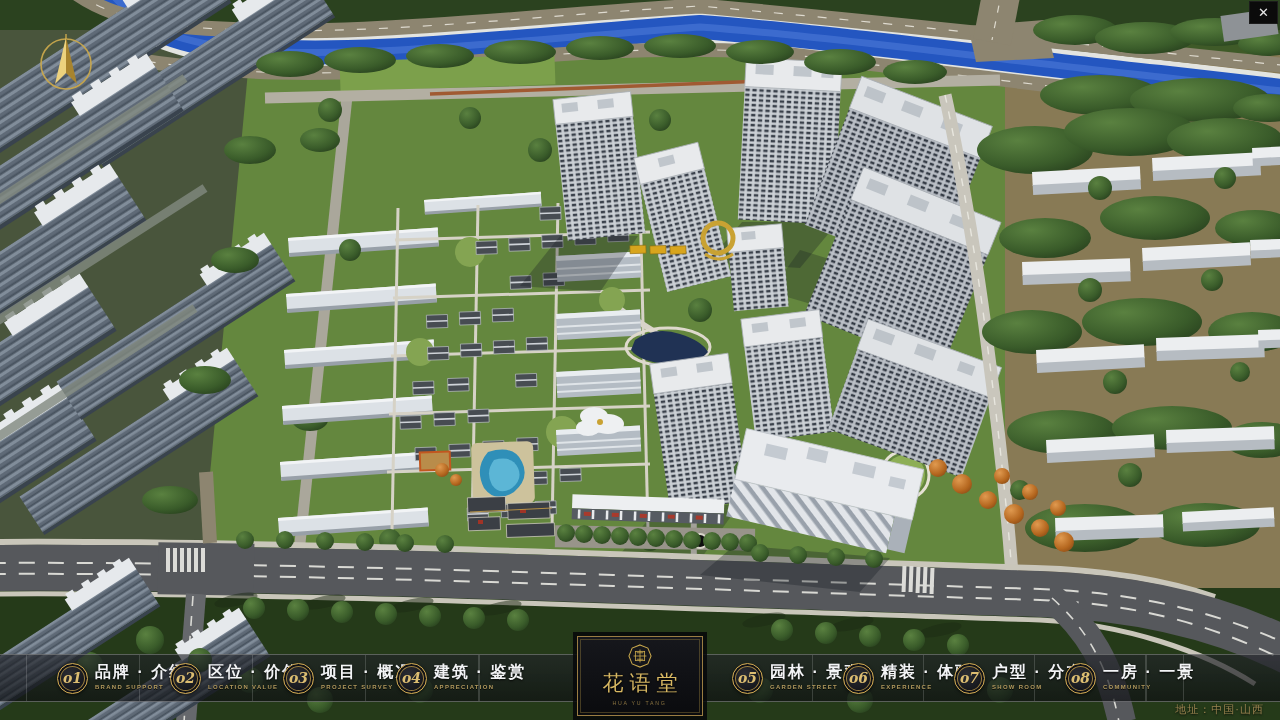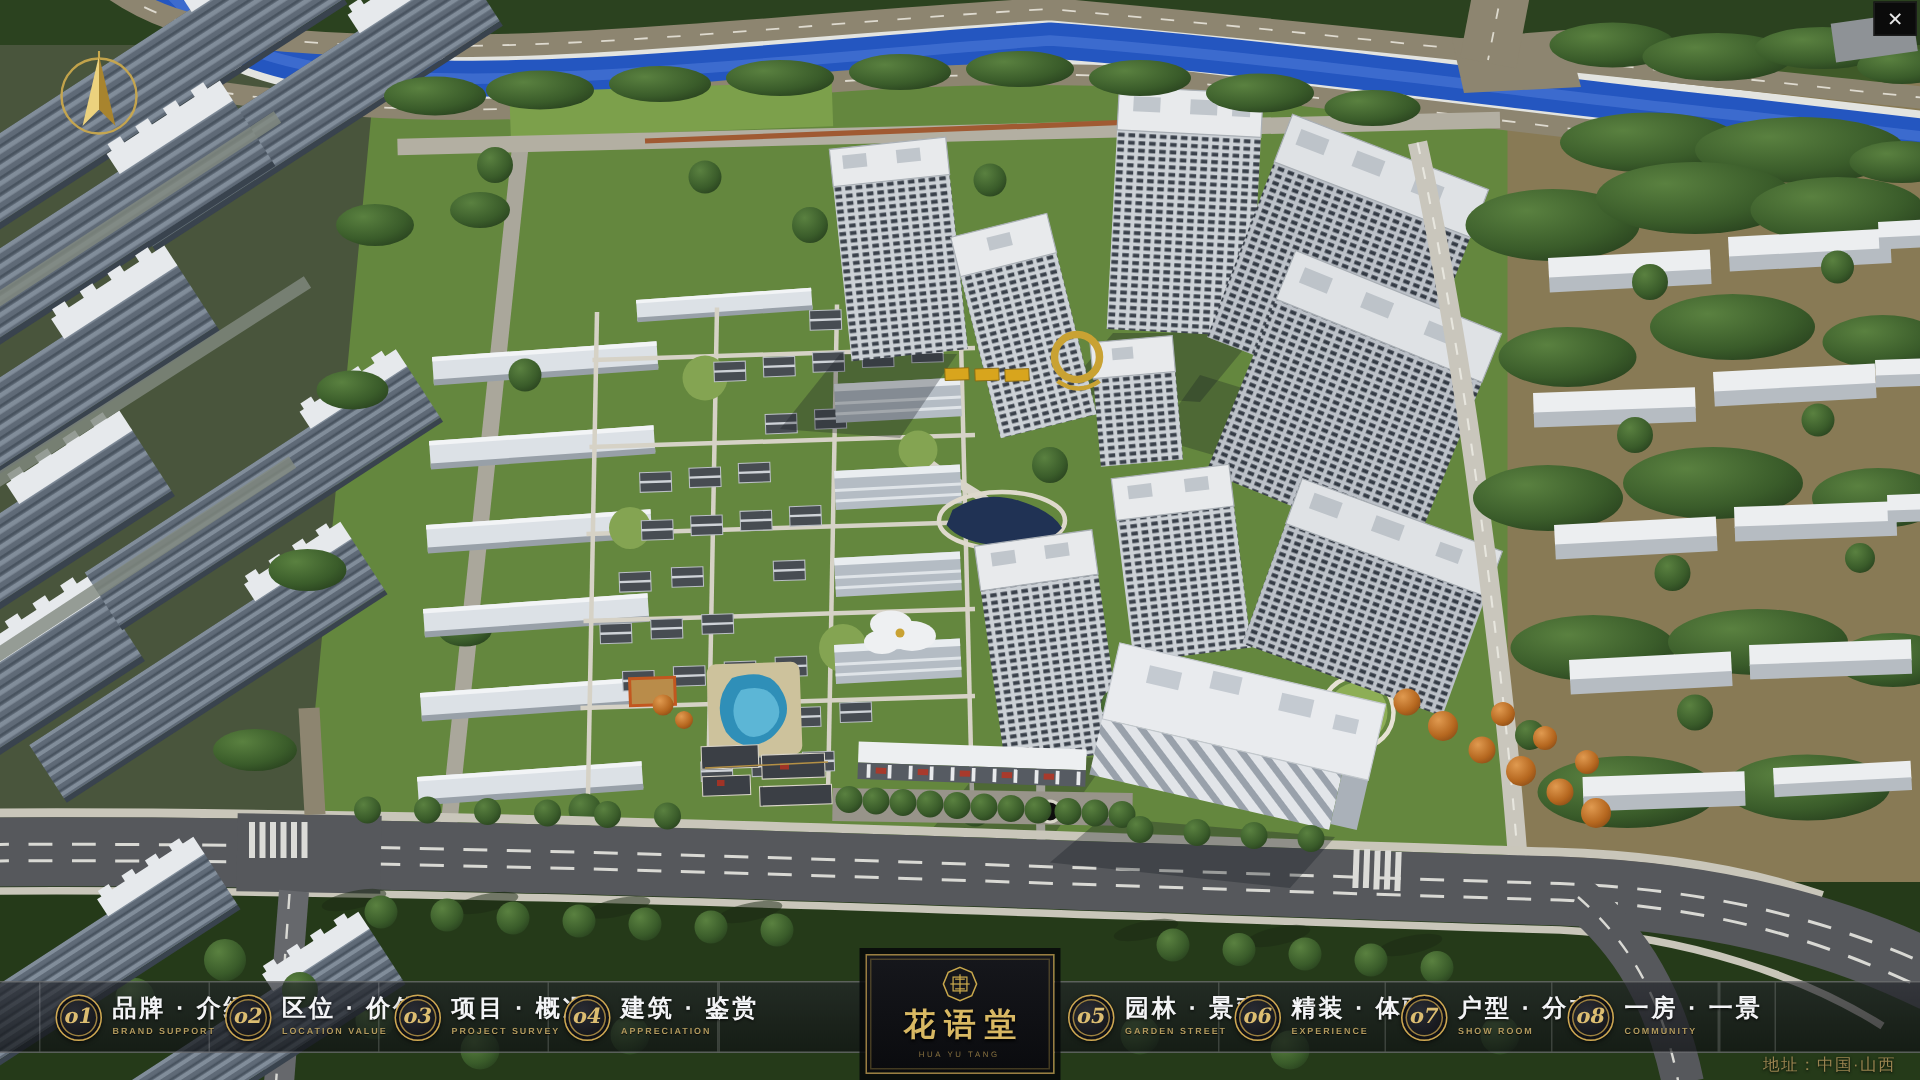--- a/index.html
+++ b/index.html
@@ -20,34 +20,34 @@
   .tailB{width:36px;height:100%;border-left:1px solid rgba(255,255,255,.16);}
   .cell{width:113px;height:100%;display:flex;align-items:center;gap:7px;
         padding-left:10px;box-sizing:border-box;cursor:pointer;
         border-right:1px solid rgba(255,255,255,.16);}
   .barseg.right .cell{width:111px;}
   .badge{width:29px;height:29px;border-radius:50%;flex:0 0 auto;
          border:1px solid #cfa852;
          background:radial-gradient(circle at 40% 35%,#2a2c33,#0b0c10);
          box-shadow:inset 0 0 0 2px #101116,inset 0 0 0 3px #9c8040,0 1px 3px rgba(0,0,0,.6);
          display:flex;align-items:center;justify-content:center;
-         font:italic 700 14px "DejaVu Serif",serif;color:#dcbd71;}
+         font:italic 700 14px "DejaVu Serif",serif;color:#dcbd71;margin-left:20px;}
   .lbl{display:flex;flex-direction:column;min-width:0;}
   .zh{font-size:16px;font-weight:700;color:#f3f4f6;letter-spacing:2px;white-space:nowrap;
       text-shadow:0 1px 2px rgba(0,0,0,.85);}
   .en{font-size:9px;color:#b29a5e;letter-spacing:2px;font-weight:700;white-space:nowrap;
       transform:scale(.66);transform-origin:0 0;margin-top:1px;text-shadow:0 1px 1px rgba(0,0,0,.8);}
 
   
   .logobox{position:absolute;left:577px;top:636px;width:126px;height:80px;box-sizing:border-box;
            background:linear-gradient(#16171c,#0a0b0e);
            border:1px solid #9a7d42;box-shadow:0 0 0 4px rgba(6,7,9,.85);
            display:flex;flex-direction:column;align-items:center;justify-content:center;gap:1px;}
   .logobox:after{content:"";position:absolute;inset:2px;border:1px solid rgba(201,168,76,.30);pointer-events:none;}
-  .logo-title{font-family:"DejaVu Serif",serif;font-size:21px;font-weight:700;color:#d8b863;
+  .logo-title{font-family:"DejaVu Serif",serif;font-size:21px;font-weight:400;color:#d8b863;
               letter-spacing:6px;margin-left:6px;text-shadow:0 1px 2px #000;}
   .logo-sub{font-size:9px;color:#8a7340;letter-spacing:3px;transform:scale(.58);white-space:nowrap;}
 
   
   .closebtn{position:absolute;right:2px;top:1px;width:27px;height:21px;background:#0b0b0b;
             color:#e8e8e8;display:flex;align-items:center;justify-content:center;
             font-size:13px;cursor:pointer;border:1px solid #1c1c1c;}
   .address{position:absolute;right:16px;top:702px;font-size:11px;color:#9a8450;
            letter-spacing:1px;text-shadow:0 1px 2px rgba(0,0,0,.9);text-align:right;}
 </style>

